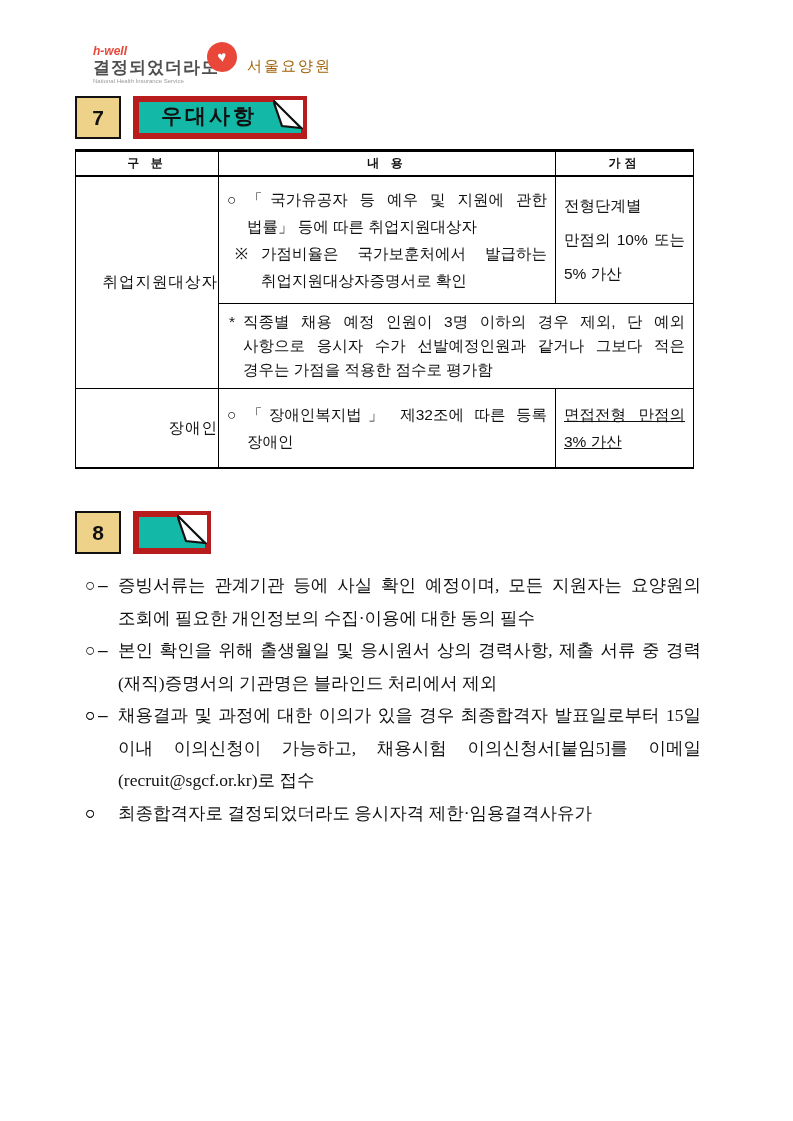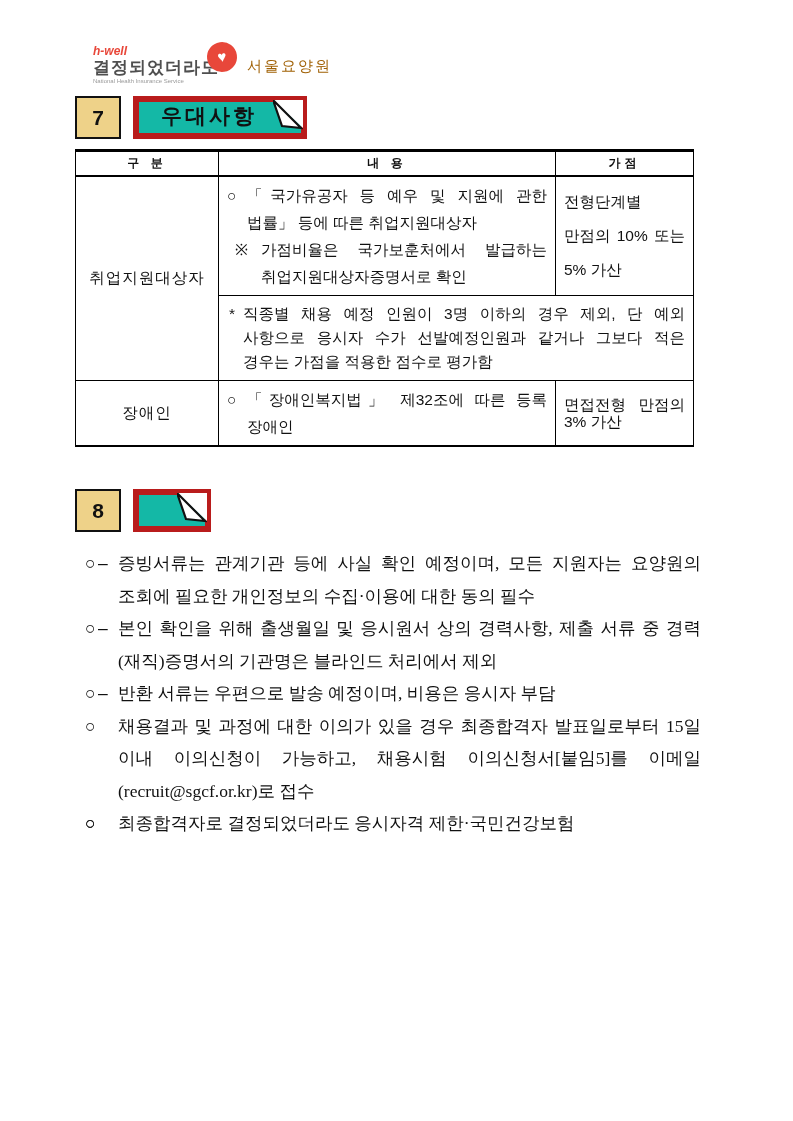--- a/index.html
+++ b/index.html
@@ -56,29 +56,29 @@
     border-top: 3px solid #000;
     border-bottom: 2px solid #000;
   }
   .pref-table th, .pref-table td { border: 1px solid #000; }
   .pref-table th {
     border-bottom: 2.5px solid #000;
     font-size: 12px; font-weight: bold; letter-spacing: 4px;
     padding: 3px 0; text-align: center;
   }
   .pref-table td { font-size: 15.5px; vertical-align: middle; }
-  .cat-cell { text-align: center; letter-spacing: 1px; }
+  .cat-cell { text-align: right; letter-spacing: 1px; }
   .content-cell { padding: 5px 8px 5px 8px; }
   .content-cell p { position: relative; text-align: justify; word-break: keep-all; line-height: 27px; }
   .p-marked { padding-left: 20px; }
   .p-marked .pmark { position: absolute; left: 0; }
   .p-note2 { padding-left: 34px; }
   .p-note2 .pmark { left: 8px; }
-  .bonus-cell { padding: 4px 8px; line-height: 34px; text-align: justify; word-break: keep-all; }
-  .bonus-cell2 { line-height: 17px; }
+  .bonus-cell { padding: 12px 8px; line-height: 34px; text-align: justify; word-break: keep-all; }
+  .bonus-cell2 { line-height: 27px; text-decoration: underline; }
   .note-cell { padding: 6px 8px; }
   .note-cell p { position: relative; padding-left: 16px; text-align: justify; word-break: keep-all; line-height: 24px; font-size: 15.5px; }
   .note-cell .pmark { position: absolute; left: 2px; }
 
   
   .notes { width: 616px; margin: 15px 0 0 85px; }
   .note-item {
     position: relative; padding-left: 33px;
     font-size: 17.5px; line-height: 32.5px;
     text-align: justify; word-break: keep-all;
@@ -192,31 +192,30 @@
         <span class="marker">–</span>
         <span class="txt">본인 확인을 위해 출생월일 및 응시원서 상의 경력사항, 제출 서류 중 경력(재직)증명서의 기관명은 블라인드 처리에서 제외</span>
       </div>
 
       <div class="note-item main">
         <span class="marker">○</span>
       </div>
 
       <div class="note-item sub">
         <span class="marker">–</span>
-        <span class="txt">반환 서류는 우편으로 발송 예정이며, 비용은 응시자 부담</span>
       </div>
 
       <div class="note-item main">
         <span class="marker">○</span>
         <span class="txt">채용결과 및 과정에 대한 이의가 있을 경우 최종합격자 발표일로부터 15일 이내 이의신청이 가능하고, 채용시험 이의신청서[붙임5]를 이메일(recruit@sgcf.or.kr)로 접수</span>
       </div>
 
       <div class="note-item main">
         <span class="marker">○</span>
       </div>
 
       <div class="note-item main">
         <span class="marker">○</span>
-        <span class="txt">최종합격자로 결정되었더라도 응시자격 제한·국민건강보험</span>
+        <span class="txt">최종합격자로 결정되었더라도 응시자격 제한·임용결격사유가</span>
       </div>
     </div>
 
 </div>
 
 </body></html>

